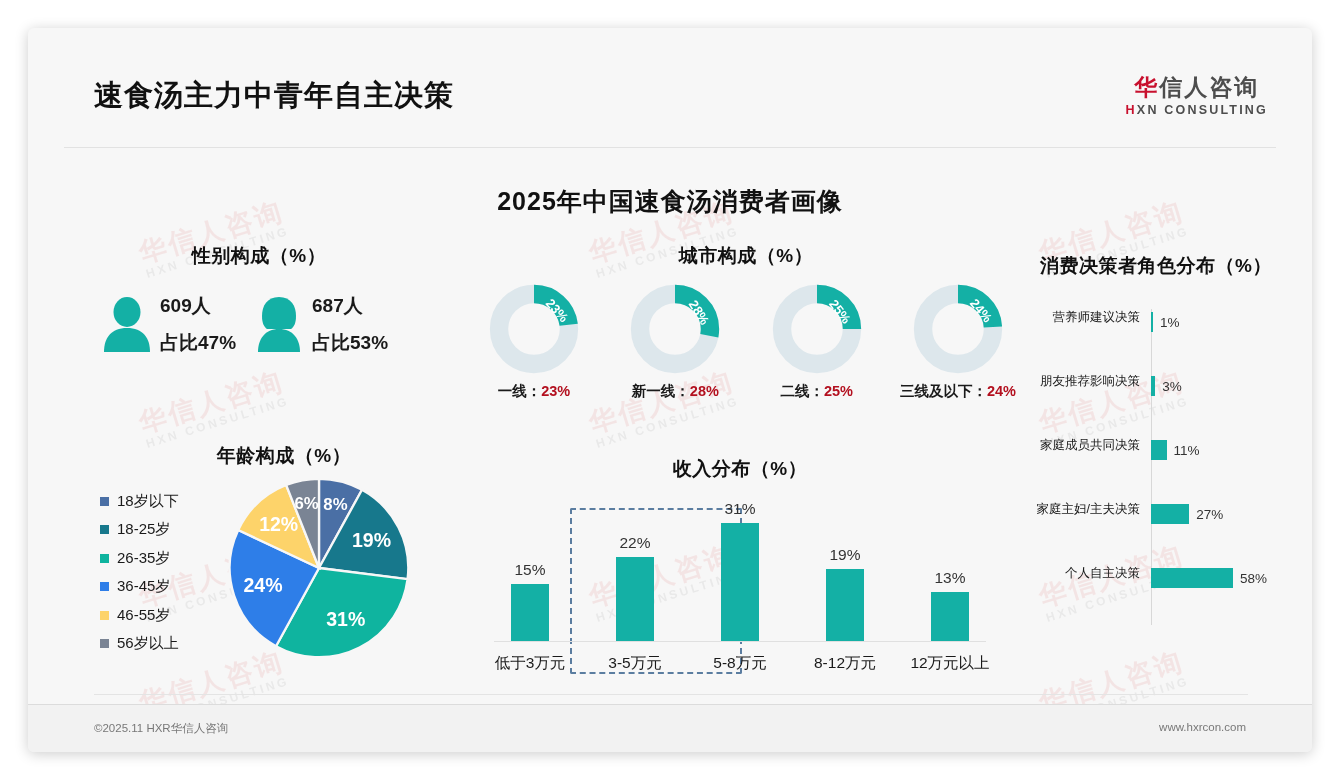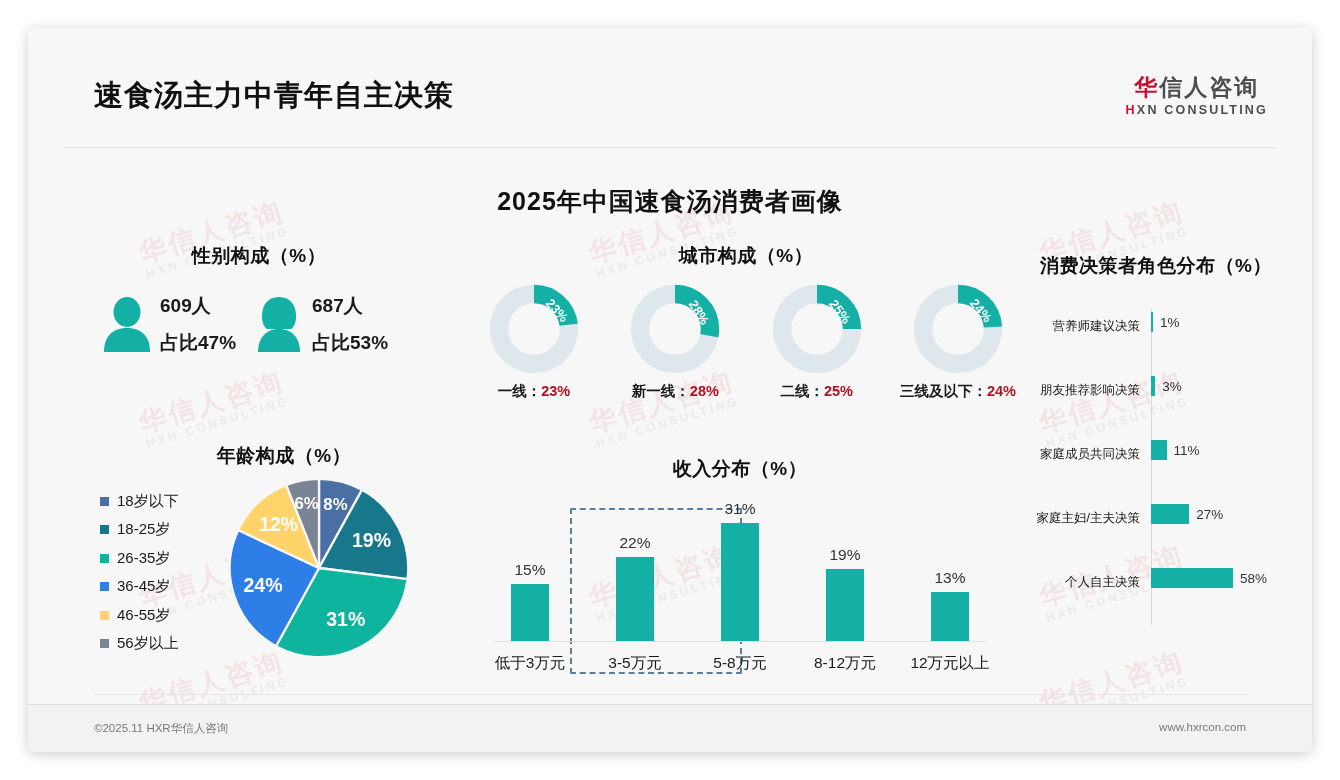--- a/index.html
+++ b/index.html
@@ -112,21 +112,21 @@
   .dash-box {
     position: absolute; border: 2px dashed #5b7da0; border-radius: 2px;
     left: 90px; top: 2px; width: 172px; height: 166px;
   }
 
   
   #decision { left: 988px; top: 225px; width: 280px; }
   #decision .panel-title { margin-bottom: 26px; }
   .dec-plot { position: relative; height: 320px; }
   .dec-axis { position: absolute; left: 135px; top: 4px; bottom: 0; width: 1px; background: #d8d8d8; }
-  .dec-row { position: absolute; left: 0; width: 100%; height: 26px; display: flex; align-items: flex-end; }
+  .dec-row { position: absolute; left: 0; width: 100%; height: 26px; display: flex; align-items: flex-start; }
   .dec-label {
     width: 130px; text-align: right; padding-right: 6px;
     font-size: 12.5px; color: #1a1a1a; white-space: nowrap;
   }
   .dec-bar-area { position: relative; flex: 1; height: 100%; display: flex; align-items: center; }
   .dec-bar { height: 20px; background: #14b0a5; margin-left: 5px; }
   .dec-val { font-size: 13.5px; color: #333; margin-left: 7px; white-space: nowrap; }
 
   
   .foot-rule { position: absolute; left: 66px; top: 666px; width: 1154px; height: 1px; background: #e4e4e4; z-index: 3; }

